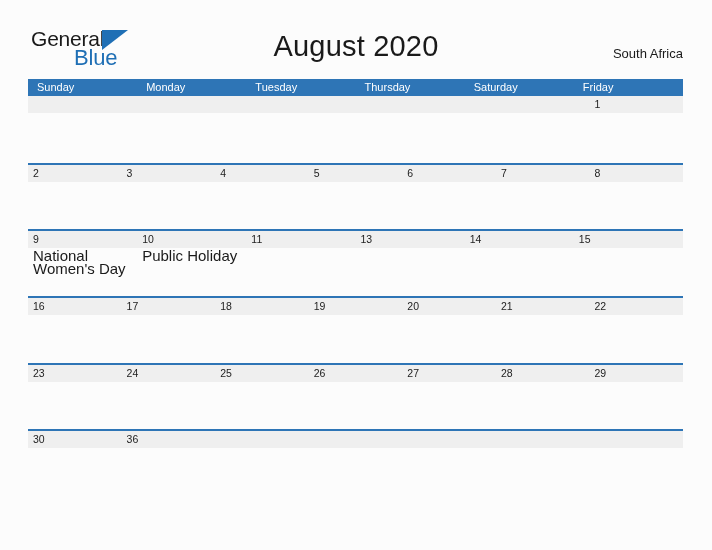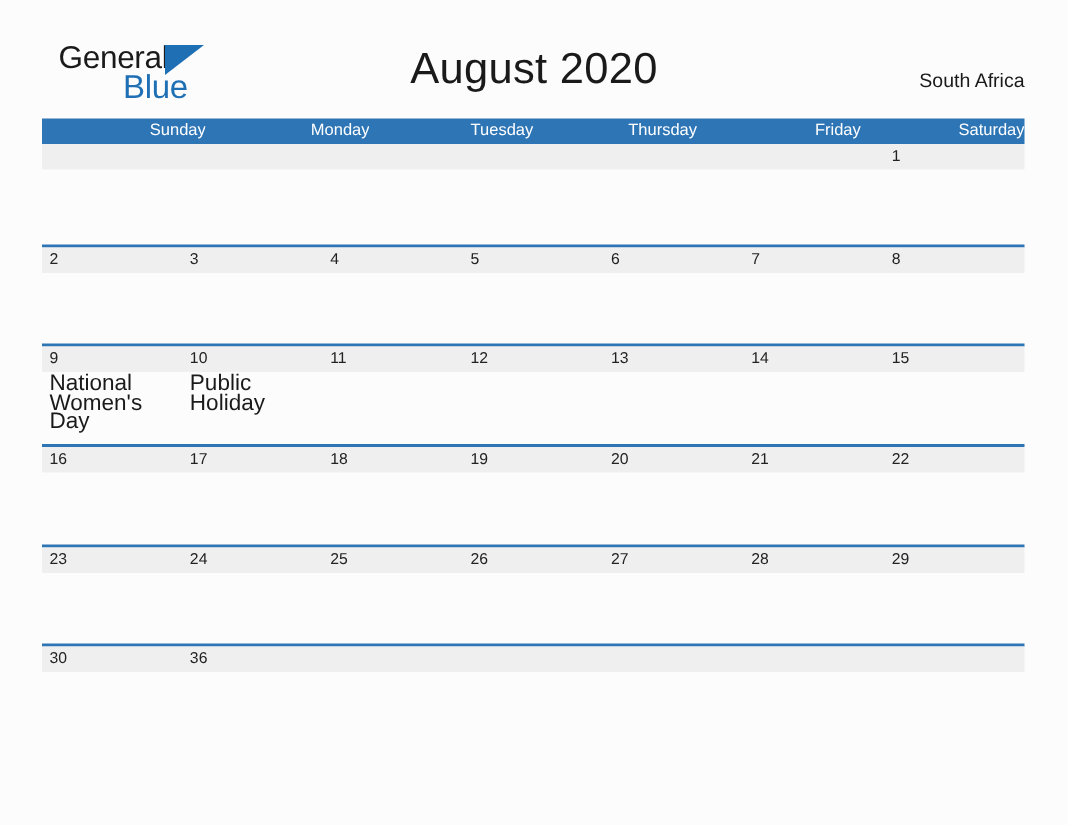--- a/index.html
+++ b/index.html
@@ -20,21 +20,21 @@
   .page-header {
     position: absolute;
     left: 0;
     top: 0;
     width: 712px;
     height: 80px;
   }
 
   .logo {
     position: absolute;
-    left: 39px;
+    left: 31px;
     top: 28px;
     width: 120px;
     height: 44px;
     line-height: 1;
     user-select: none;
   }
   .logo-general {
     position: absolute;
     left: 0;
     top: 0;
@@ -98,21 +98,20 @@
   }
   .weekday-cell {
     flex: 1 1 0;
     color: #ffffff;
     font-size: 11px;
     line-height: 17px;
     padding-left: 9px;
     box-sizing: border-box;
     white-space: nowrap;
     overflow: hidden;
-    text-align: right;
   }
 
   .week-row {
     display: flex;
     width: 100%;
     height: 66.7px;
     border-top: 2px solid #2e75b6;
     box-sizing: border-box;
     position: relative;
   }
@@ -173,22 +172,22 @@
 
 </div>
 
 <div class="calendar">
 
   <div class="weekday-header">
     <div class="weekday-cell">Sunday</div>
     <div class="weekday-cell">Monday</div>
     <div class="weekday-cell">Tuesday</div>
     <div class="weekday-cell">Thursday</div>
+    <div class="weekday-cell">Saturday</div>
     <div class="weekday-cell">Friday</div>
-    <div class="weekday-cell">Saturday</div>
   </div>
 
   <div id="weeks-container">
       <div class="week-row first">
         <div class="band"></div>
         <div class="day-cell">
           <div class="day-number"></div>
         </div>
         <div class="day-cell">
           <div class="day-number"></div>
@@ -244,23 +243,20 @@
         <div class="day-cell">
           <div class="day-number">10</div>
           <div class="day-events">
             <div class="event">Public Holiday</div>
           </div>
         </div>
         <div class="day-cell">
           <div class="day-number">11</div>
         </div>
         <div class="day-cell">
-          <div class="day-number">12</div>
-        </div>
-        <div class="day-cell">
           <div class="day-number">13</div>
         </div>
         <div class="day-cell">
           <div class="day-number">14</div>
         </div>
         <div class="day-cell">
           <div class="day-number">15</div>
         </div>
       </div>
       <div class="week-row">

